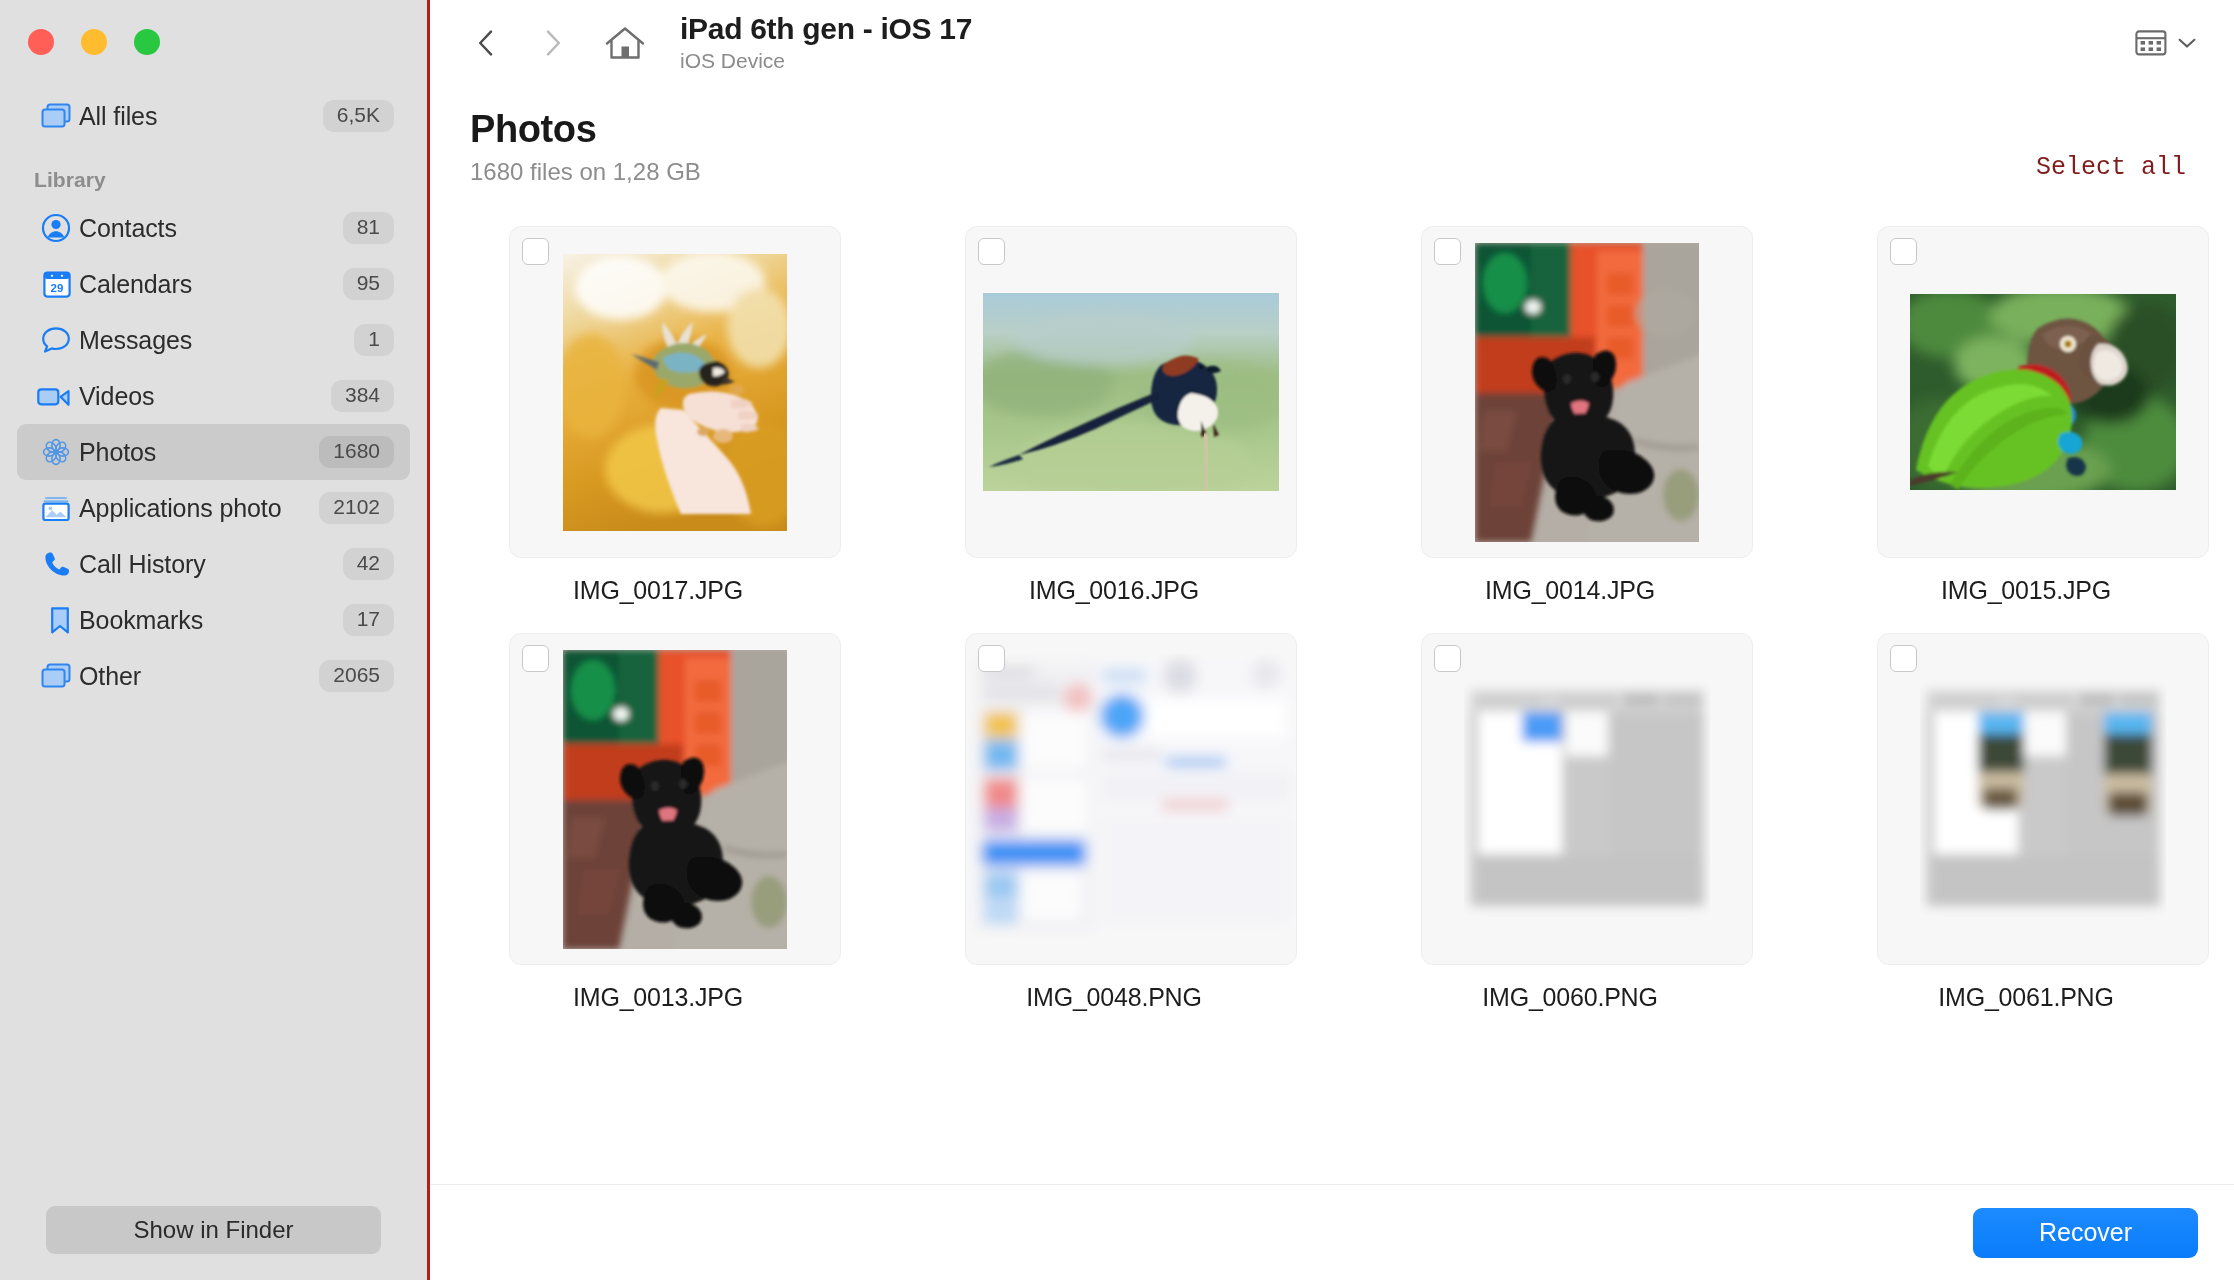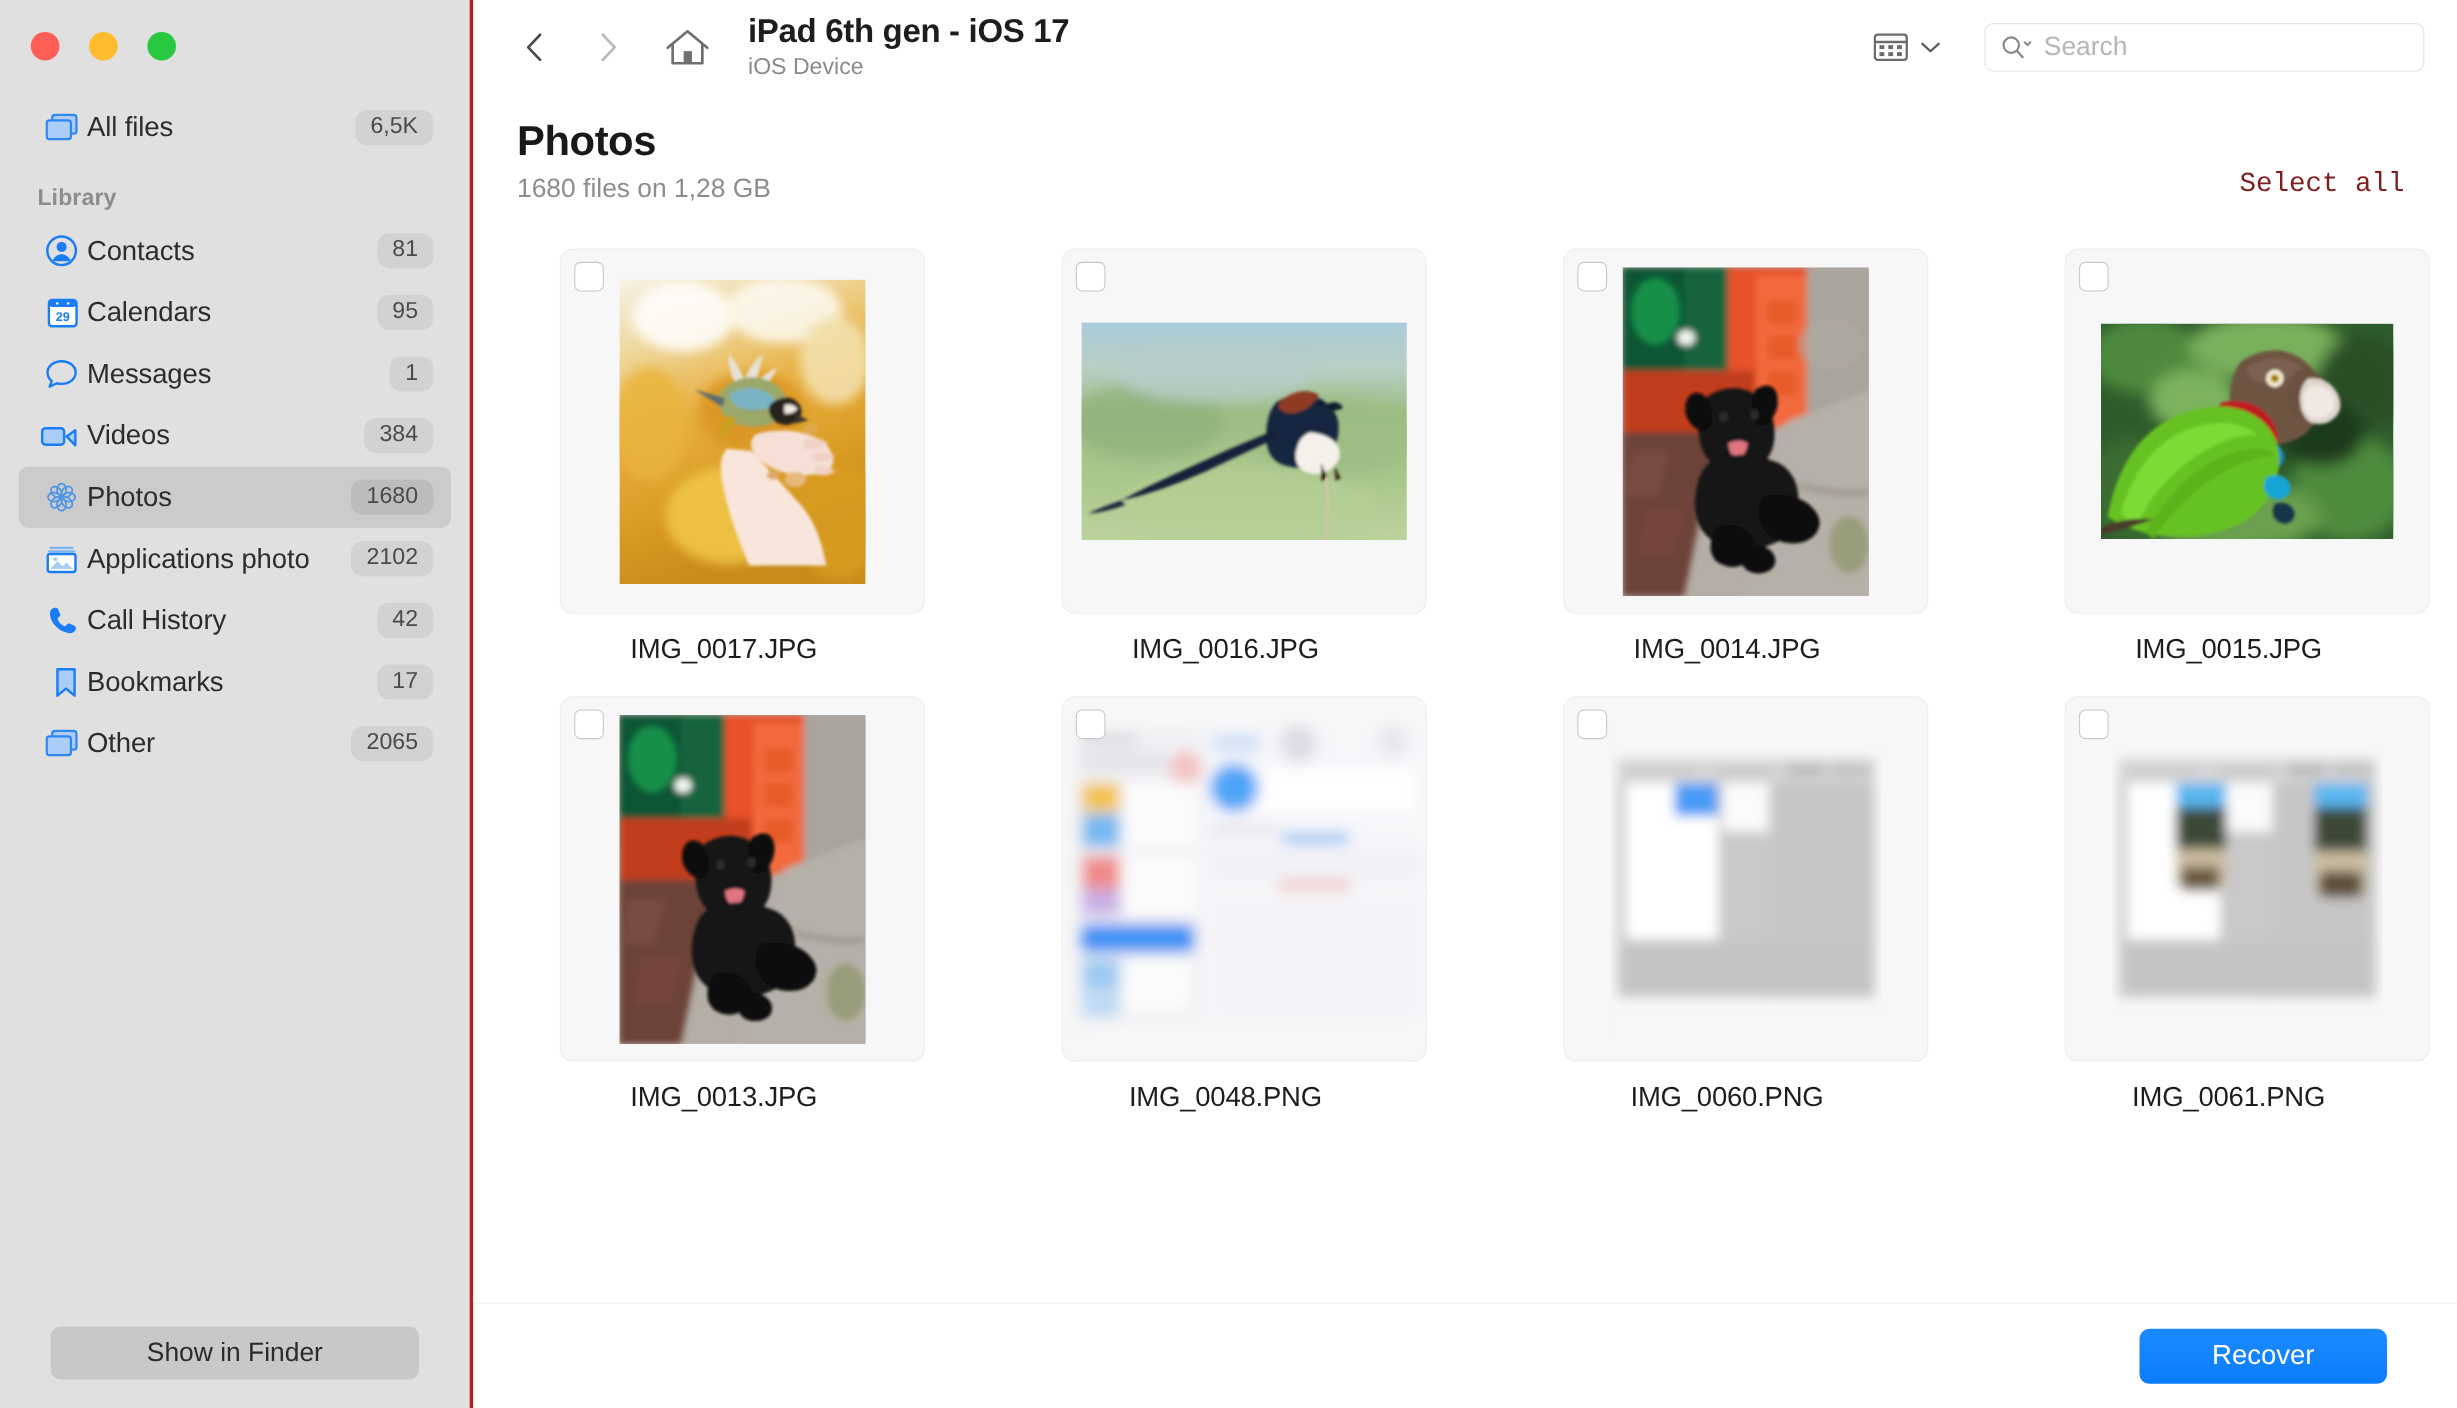--- a/index.html
+++ b/index.html
@@ -126,21 +126,21 @@
   .caption {
     text-align: center; font-size: 25px; color: #1d1d1d;
     margin-top: 18px; letter-spacing: -0.2px;
   }
 
   
   .footer {
     height: 96px; flex: 0 0 96px;
     border-top: 1px solid #ececec;
     display: flex; align-items: center; justify-content: flex-end;
-    padding-right: 64px; background: #fff;
+    padding-right: 36px; background: #fff;
   }
   .recover-btn {
     width: 225px; height: 50px;
     background: linear-gradient(180deg,#1d8bff 0%,#0a7cfb 100%);
     border-radius: 9px; border: none; color: #fff;
     font-size: 25px; font-family: "Liberation Sans", sans-serif;
     display: flex; align-items: center; justify-content: center; cursor: default;
   }
 </style>
 </head>
@@ -324,28 +324,20 @@
               <rect x="5.6" y="18.4" width="4.4" height="3.6"></rect>
                 <rect x="13.6" y="18.4" width="4.4" height="3.6"></rect>
                 <rect x="21.6" y="18.4" width="4.4" height="3.6"></rect>
             </g>
           </svg>
           <svg width="18" height="11" viewBox="0 0 18 11">
             <path d="M1.6 1.8L9 8.6l7.4-6.8" fill="none" stroke="#5d5d5d" stroke-width="2.1" stroke-linecap="round" stroke-linejoin="round"></path>
           </svg>
         </div>
 
-        <div class="searchbox">
-          <svg width="30" height="24" viewBox="0 0 30 24">
-            <circle cx="10.4" cy="10" r="7" fill="none" stroke="#888" stroke-width="2"></circle>
-            <path d="M15.6 15.4l5.2 5.6" stroke="#888" stroke-width="2" stroke-linecap="round"></path>
-            <path d="M22.6 7.4l2.6 2.6 2.6-2.6" fill="none" stroke="#888" stroke-width="1.8" stroke-linecap="round" stroke-linejoin="round"></path>
-          </svg>
-          <input type="text" placeholder="Search" style="">
-        </div>
       </div>
     </div>
 
     <div class="pagehead">
       <div>
         <h1>Photos</h1>
         <div class="sub">1680 files on 1,28 GB</div>
       </div>
       <button class="selectall">Select all</button>
     </div>

